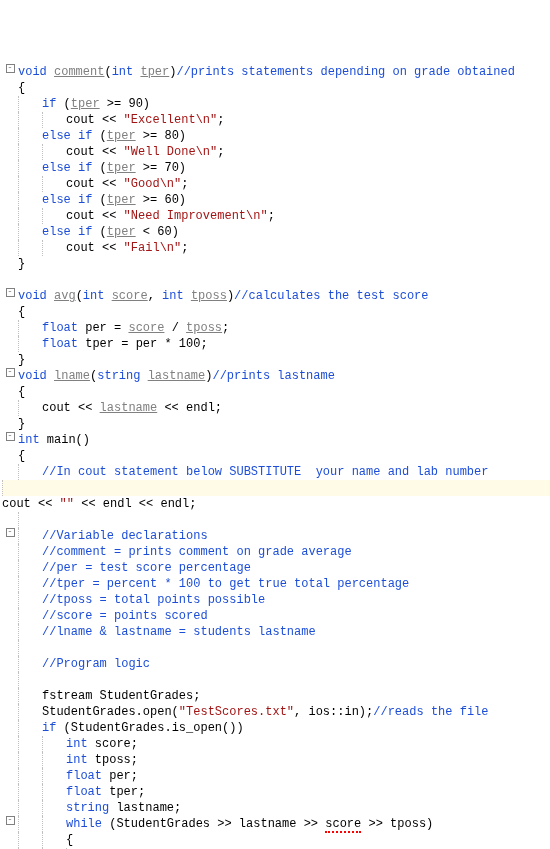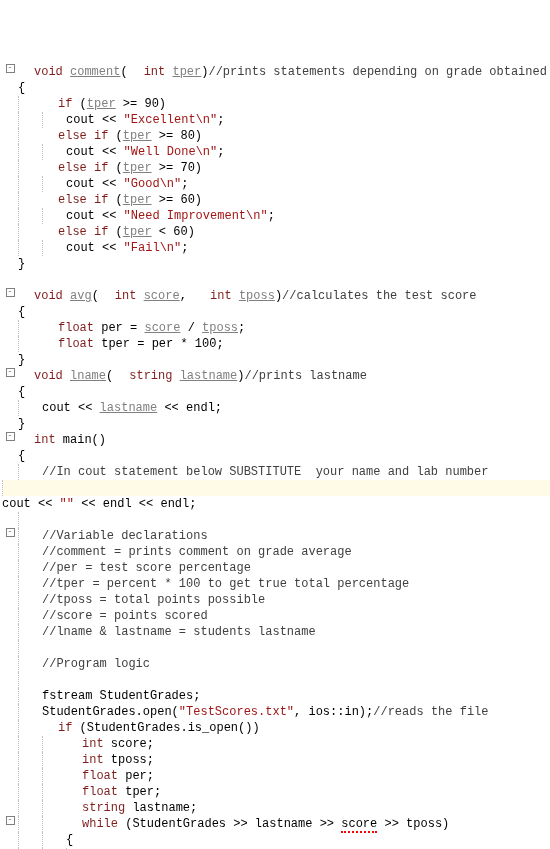--- a/index.html
+++ b/index.html
@@ -47,25 +47,25 @@
     display: flex;
   }
   .ig {
     width: 24px;
     border-left: 1px dotted #c0c0c0;
     height: 16px;
   }
   .code {
     flex: 1 1 auto;
   }
-  .kw-blue { color: #7f1d1d; margin-left: 16px; }
+  .kw-blue { color: #1d4ed8; }
   .gray { color: #808080; text-decoration: underline; }
   .string { color: #a31515; }
   .esc { color: #a31515; }
-  .comment { color: #404040; }
+  .comment { color: #1d4ed8; }
   .plain { color: #000; }
   .highlight { background: #fffbe6; display:inline-block; width:100%; }
   .squiggle {
     border-bottom: 2px dotted red;
     padding-bottom: 0;
   }
 </style>
 </head>
 <body>
 

